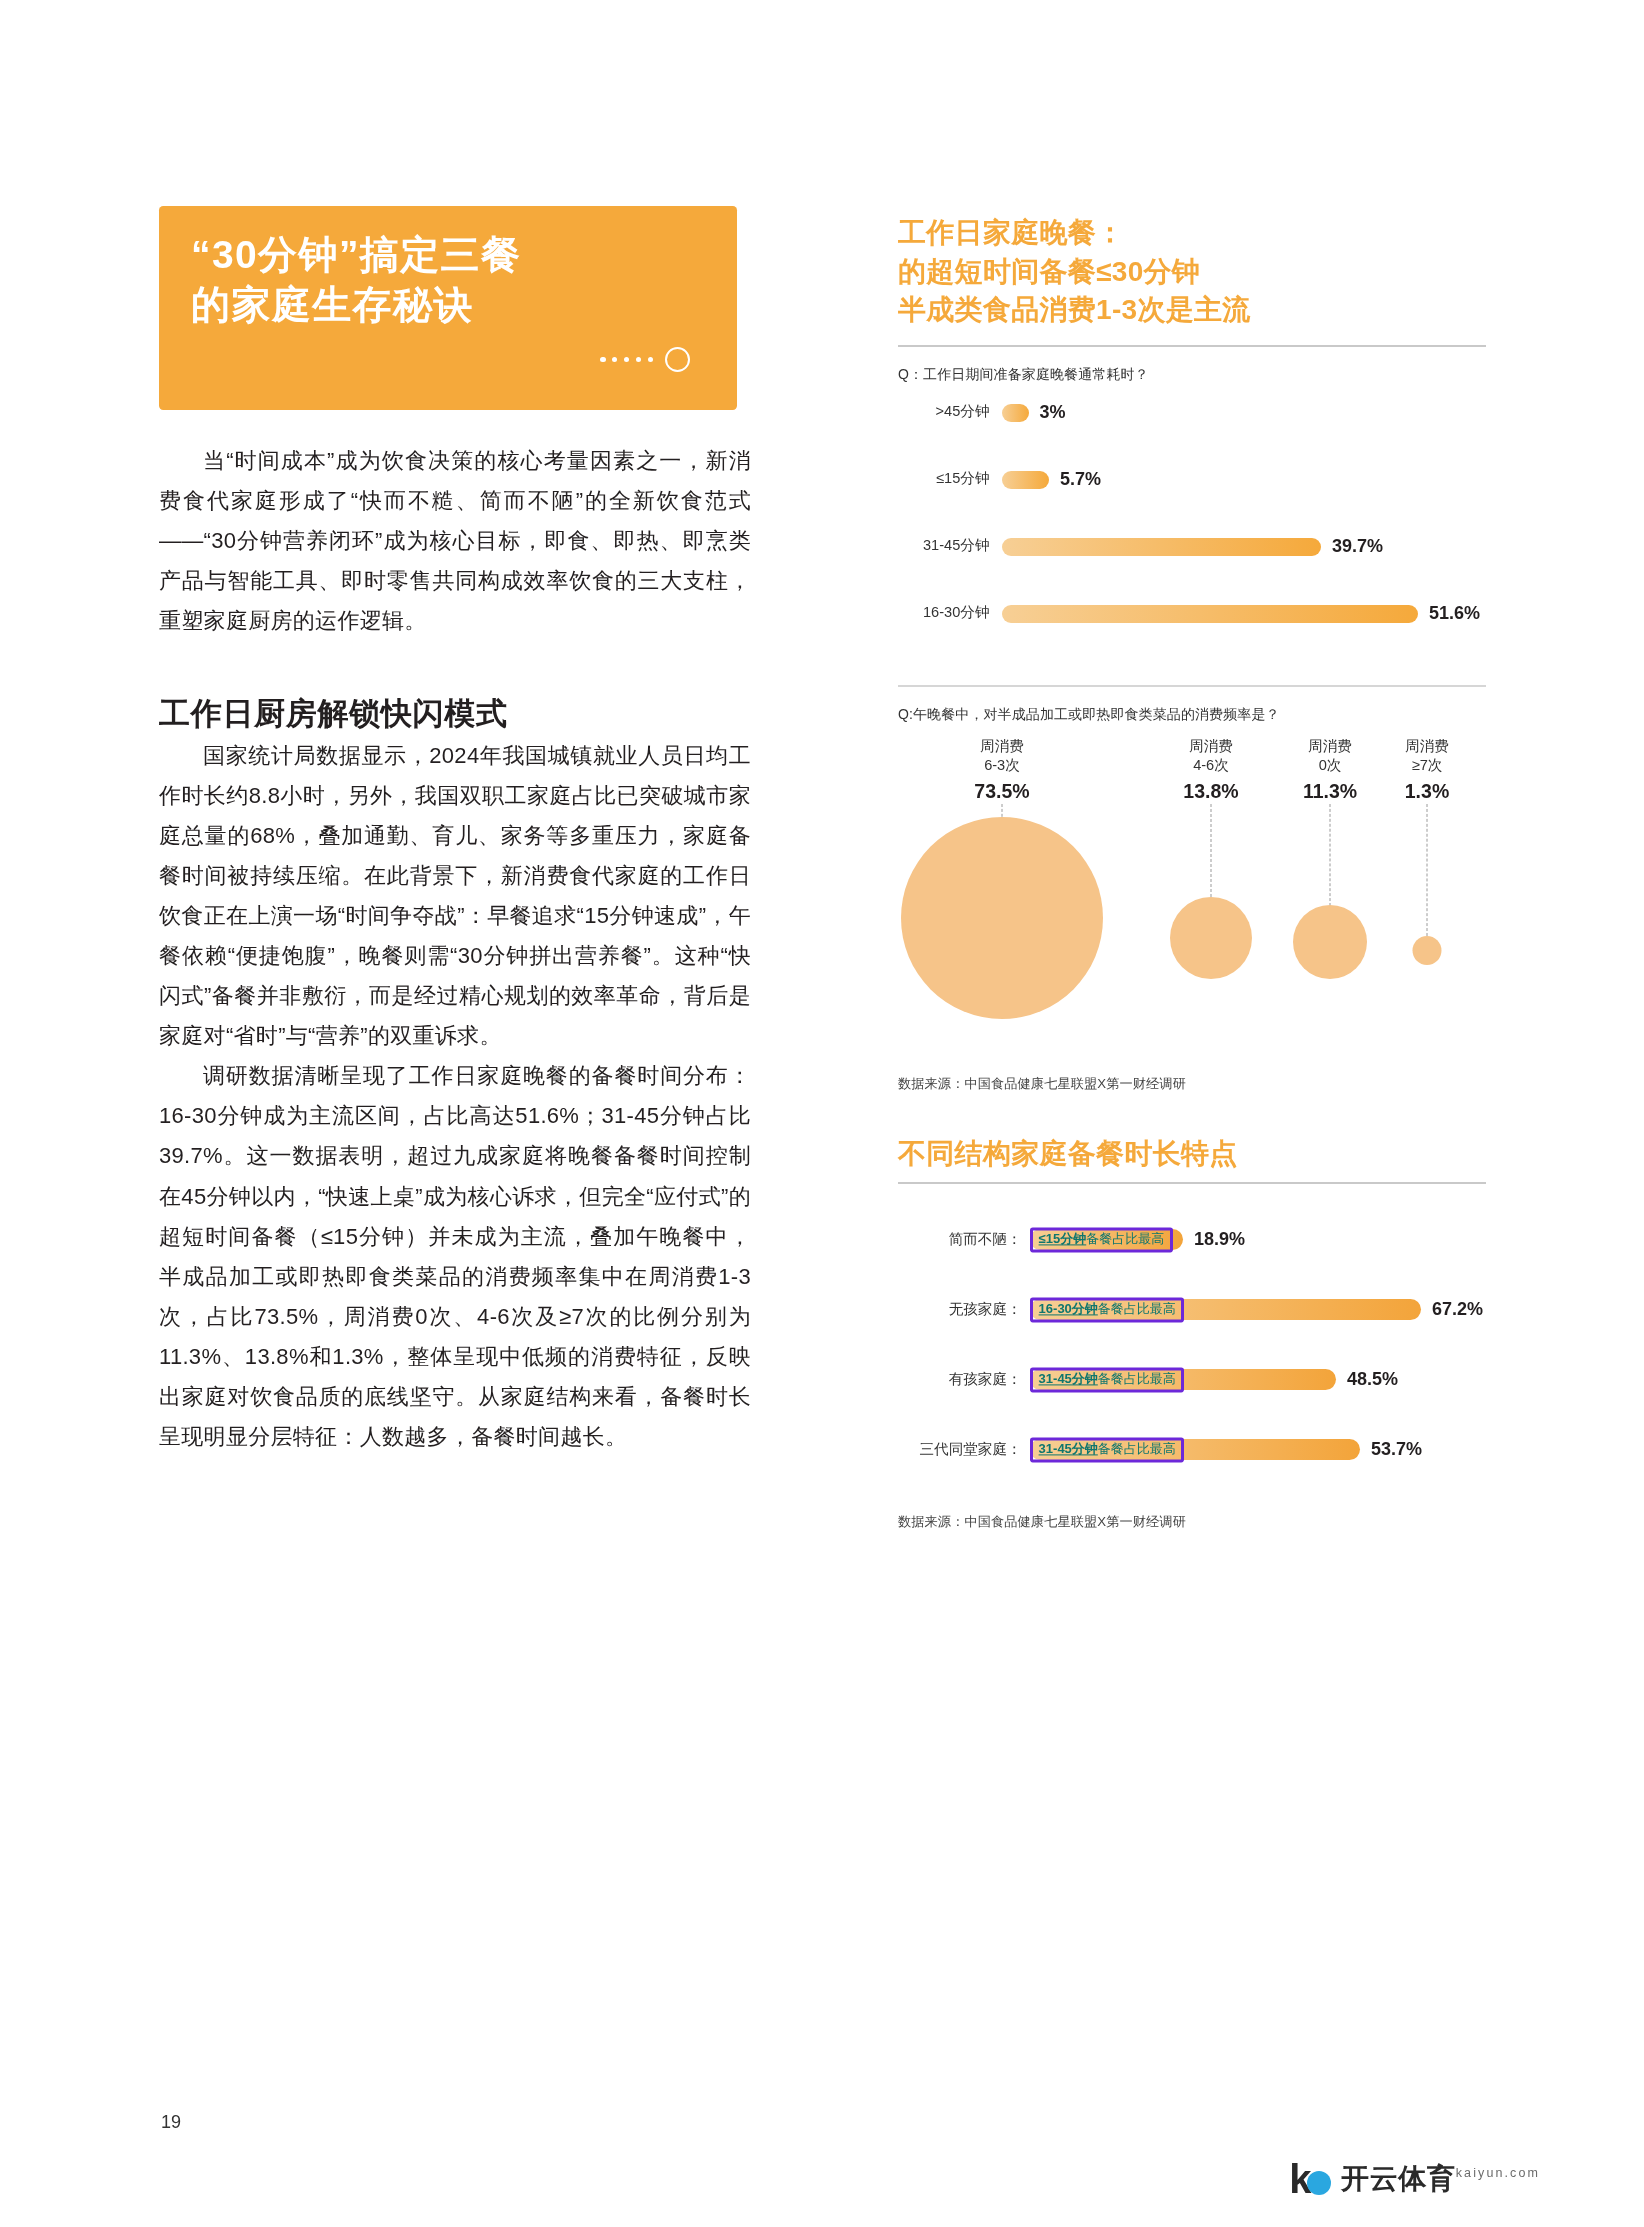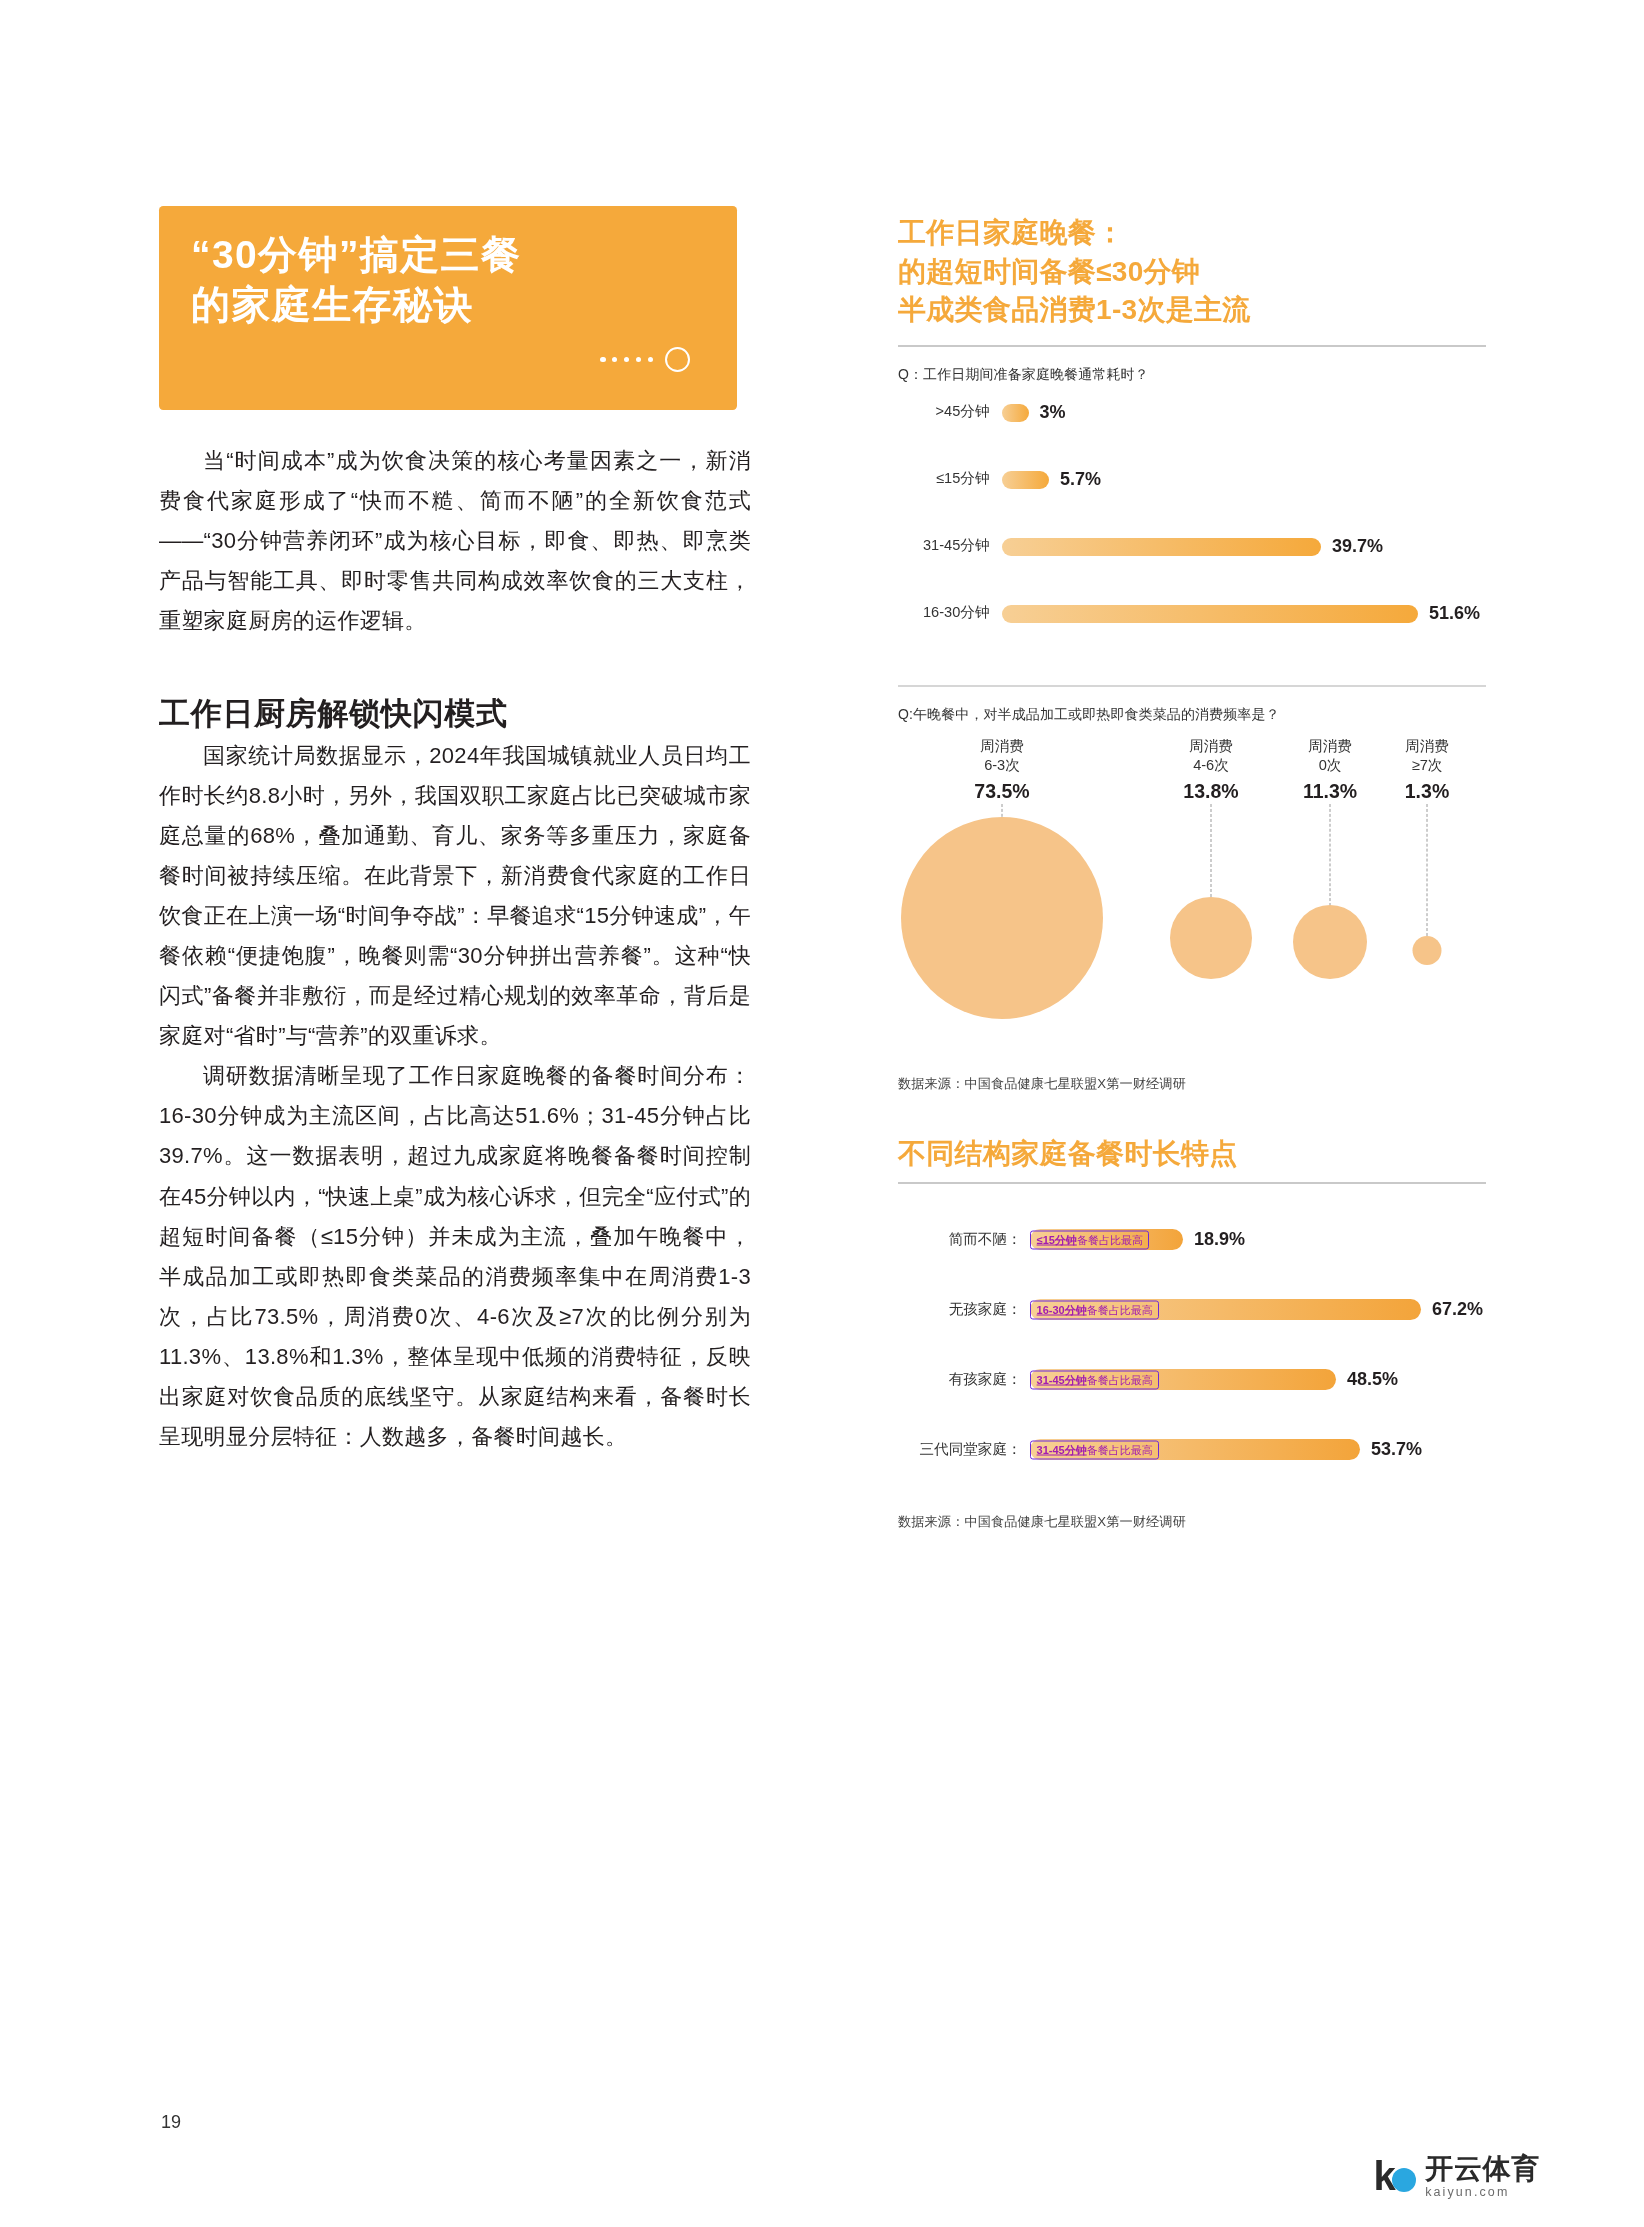--- a/index.html
+++ b/index.html
@@ -229,24 +229,24 @@
   .b2-fill {
     height: 21px;
     border-radius: 10.4px;
     background: linear-gradient(90deg, #F7CF95 0%, #F3A43A 100%);
   }
   .b2-tag {
     position: absolute;
     left: 0;
     top: 50%;
     transform: translateY(-50%);
-    font-size: 11px;
-    color: #a21caf;
+    font-size: 13px;
+    color: #0f766e;
     background: rgba(255,255,255,0.0);
-    border: 1px solid #6d28d9;
+    border: 3px solid #6d28d9;
     border-radius: 2.8px;
     padding: 2.1px 5.6px 2.8px 5.6px;
     white-space: nowrap;
     line-height: 1.1;
   }
   .b2-tag em {
     font-style: normal;
     font-weight: bold;
     text-decoration: underline;
   }
@@ -285,21 +285,21 @@
     display: inline-block;
     width: 24px;
     height: 24px;
     border-radius: 50%;
     background: #2aa7e0;
     vertical-align: -2.1px;
     margin-left: -2.8px;
   }
   .logo-text {
     display: flex;
-    flex-direction: column;
+    flex-direction: row;
     line-height: 1.05;
   }
   .logo-text .cn {
     font-size: 28px;
     font-weight: bold;
     color: #2a2a2a;
     letter-spacing: 0.7px;
   }
   .logo-text .en {
     font-size: 12.5px;

